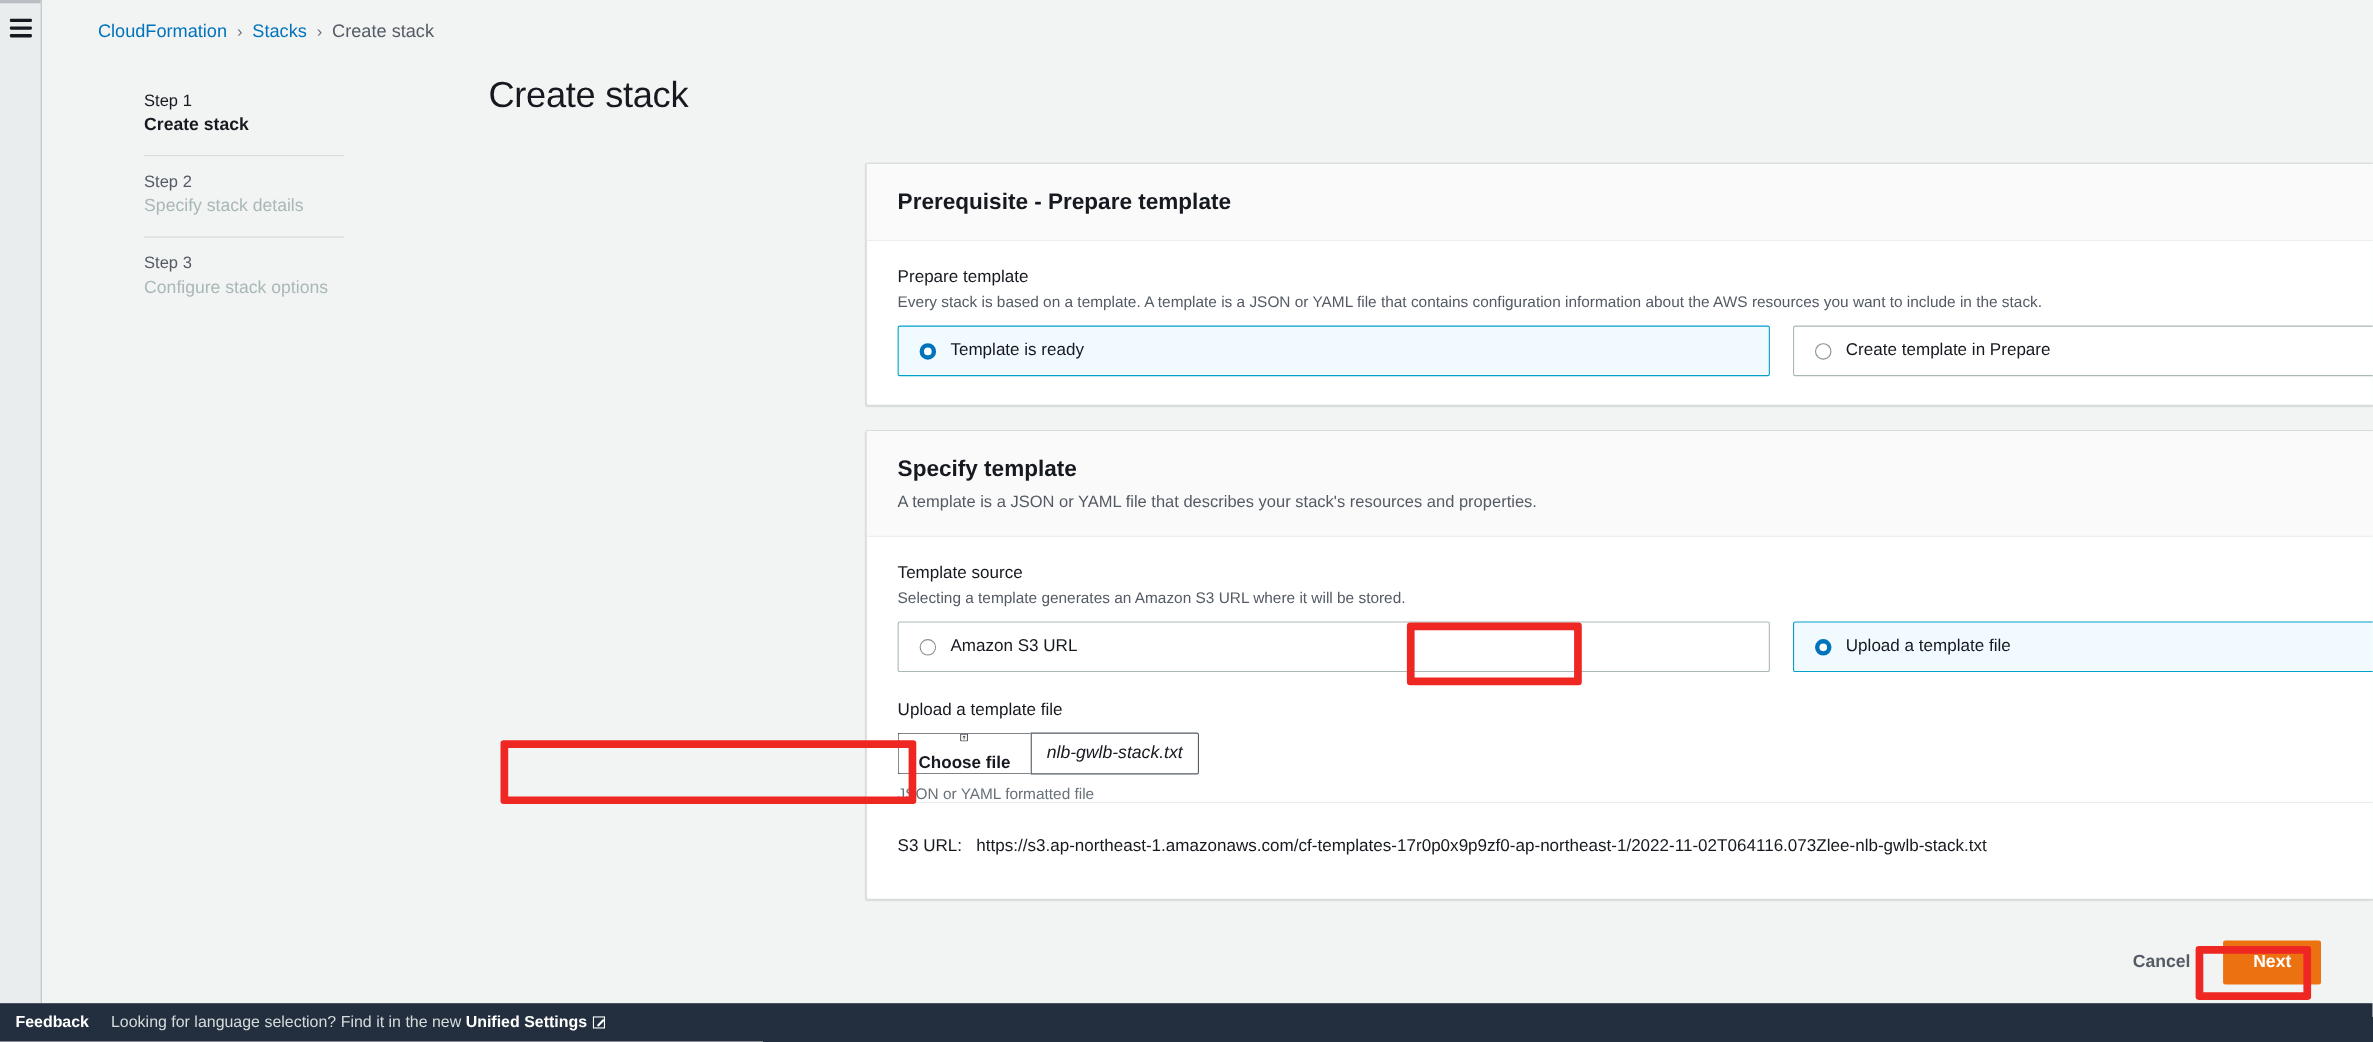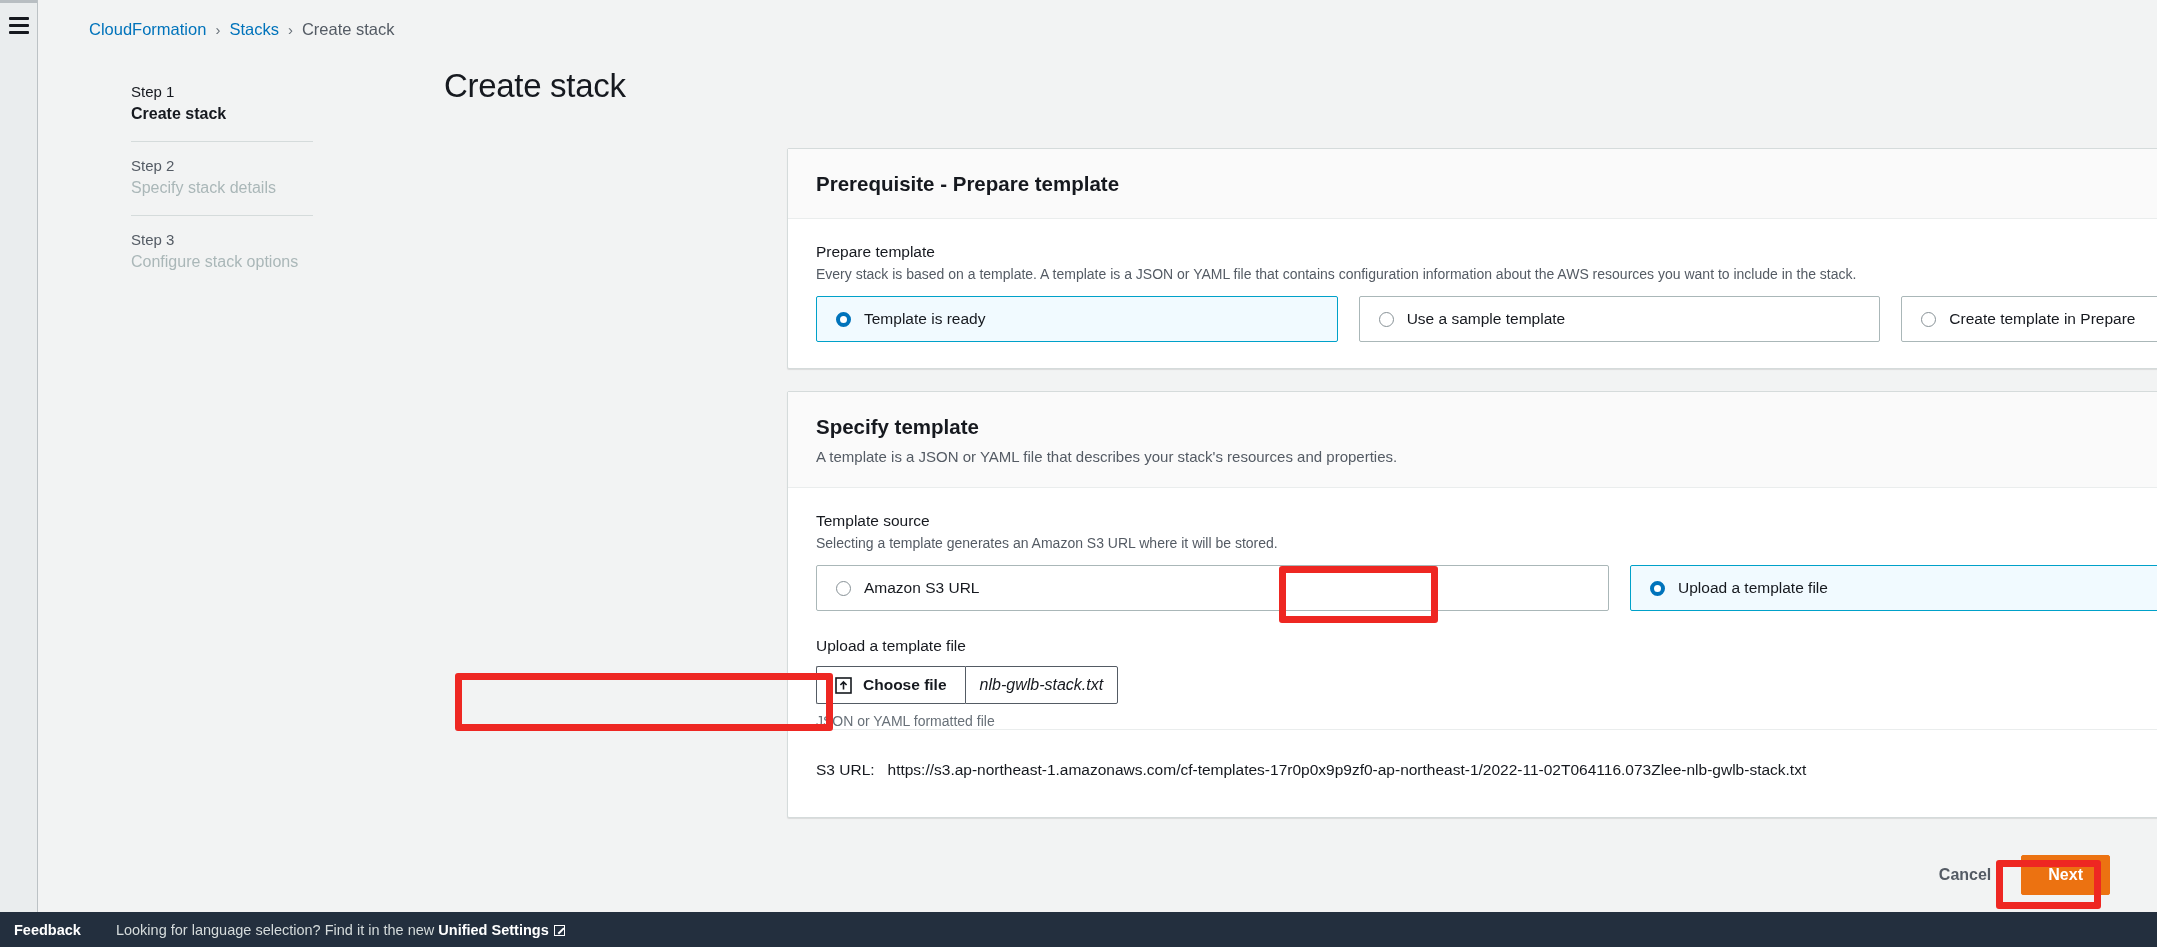--- a/index.html
+++ b/index.html
@@ -76,21 +76,21 @@
 
   .src-row { display: flex; gap: 21px; margin-top: 14px; }
   .src-row .radio-tile { height: 46px; }
 
   
   .upload-label { font-size: 15.5px; color: #16191f; margin-top: 26px; }
   .upload-box { display: inline-flex; margin-top: 11px; height: 38px; }
   .choose-btn {
     display: flex; align-items: center; gap: 11px; padding: 0 18px;
     border: 1px solid #545b64; border-right: none; border-radius: 2px 0 0 2px;
-    background: #fff; font-size: 15.5px; font-weight: bold; color: #16191f; cursor: pointer;
+    background: #fff; font-size: 15.5px; font-weight: bold; color: #16191f; cursor: pointer; flex-direction: column;
   }
   .filename {
     display: flex; align-items: center; padding: 0 14px;
     border: 1px solid #545b64; border-radius: 0 2px 2px 0; background: #fff;
     font-size: 16px; font-style: italic; color: #16191f; white-space: nowrap;
   }
   .hint { font-size: 14px; color: #687078; margin-top: 9px; }
 
   .s3row {
     border-top: 1px solid #eaeded; margin: 0 -28px; padding: 18px 28px 0 28px;
@@ -110,21 +110,21 @@
   
   .redbox { position: absolute; border: 7px solid #ee2722; border-radius: 3px; pointer-events: none; }
 
   
   .footer {
     position: absolute; left: 0; bottom: 0; width: 2157px; height: 35px;
     background: #232f3e; color: #d5dbdb; display: flex; align-items: center;
     font-size: 14.5px;
   }
   .footer .fb { margin-left: 14px; font-weight: bold; color: #fff; cursor: pointer; }
-  .footer .lang { margin-left: 35px; color: #d5dbdb; cursor: pointer; }
+  .footer .lang { margin-left: 20px; color: #d5dbdb; cursor: pointer; }
   .footer .lang b { color: #fff; }
   .footer .right { margin-left: auto; display: flex; align-items: center; gap: 32px; padding-right: 20px; }
   .footer .right span { cursor: pointer; }
   .footer .copy { cursor: default !important; }
   .ext { display:inline-block; width:11px; height:11px; border:1.6px solid #fff; position:relative; margin-left:5px; vertical-align:-1px; }
   .ext:after { content:""; position:absolute; width:8px; height:1.6px; background:#fff; transform:rotate(-45deg); left:2px; top:4px; }
 </style>
 </head>
 <body>
 
@@ -174,24 +174,20 @@
       <div class="card-body">
         <div class="fieldlabel">Prepare template</div>
         <div class="fielddesc">Every stack is based on a template. A template is a JSON or YAML file that contains configuration information about the AWS resources you want to include in the stack.</div>
         <div class="radio-row">
           <div class="radio-tile sel">
             <span class="rd on"></span>
             <span>Template is ready</span>
           </div>
           <div class="radio-tile">
             <span class="rd"></span>
-            <span>Use a sample template</span>
-          </div>
-          <div class="radio-tile">
-            <span class="rd"></span>
             <span>Create template in Prepare</span>
           </div>
         </div>
       </div>
     </div>
 
     <div class="card" style="top:391px; width:1665px;">
       <div class="card-head">
         <h2>Specify template</h2>
         <div class="sub">A template is a JSON or YAML file that describes your stack's resources and properties.</div>

